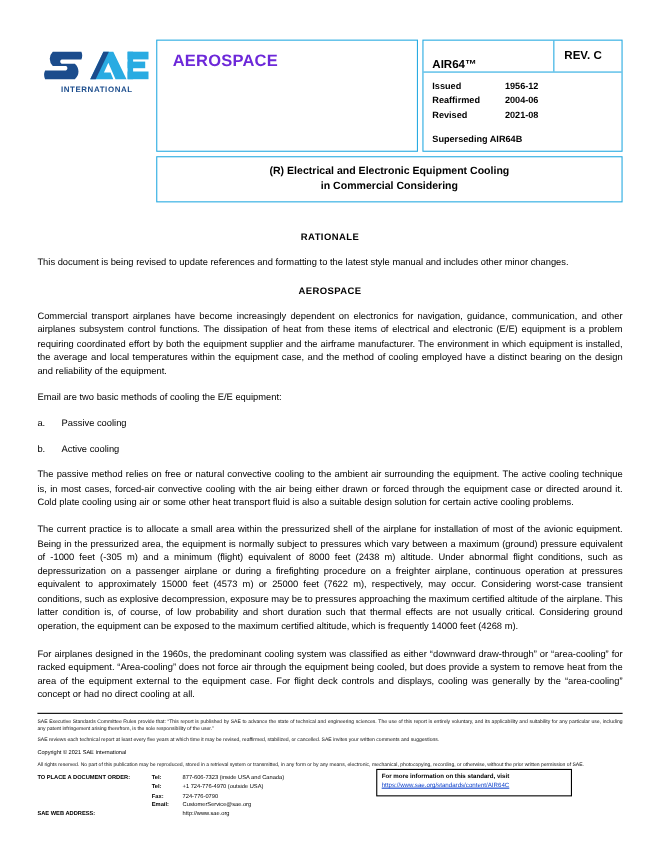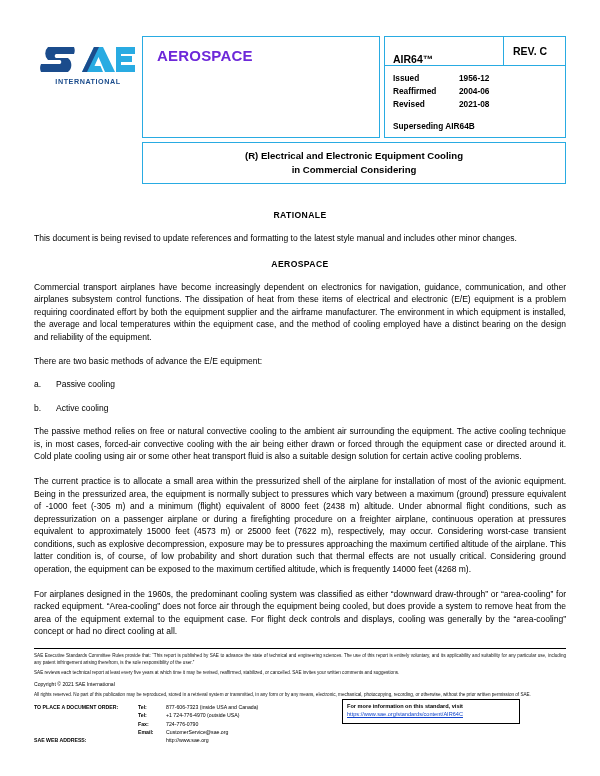--- a/index.html
+++ b/index.html
@@ -359,21 +359,21 @@
   </div>
 
   <div class="content">
 
     <div class="section-head">RATIONALE</div>
     <p class="body">This document is being revised to update references and formatting to the latest style manual and includes other minor changes.</p>
 
     <div class="section-head gap-top">AEROSPACE</div>
     <p class="body">Commercial transport airplanes have become increasingly dependent on electronics for navigation, guidance, communication, and other airplanes subsystem control functions. The dissipation of heat from these items of electrical and electronic (E/E) equipment is a problem requiring coordinated effort by both the equipment supplier and the airframe manufacturer. The environment in which equipment is installed, the average and local temperatures within the equipment case, and the method of cooling employed have a distinct bearing on the design and reliability of the equipment.</p>
 
-    <p class="body tight">There are two basic methods of advance the E/E equipment:</p>
+    <p class="body tight">Email are two basic methods of cooling the E/E equipment:</p>
 
     <div class="list-item">
       <span class="list-marker">a.</span>
       <span>Passive cooling</span>
     </div>
     <div class="list-item">
       <span class="list-marker">b.</span>
       <span>Active cooling</span>
     </div>
 

